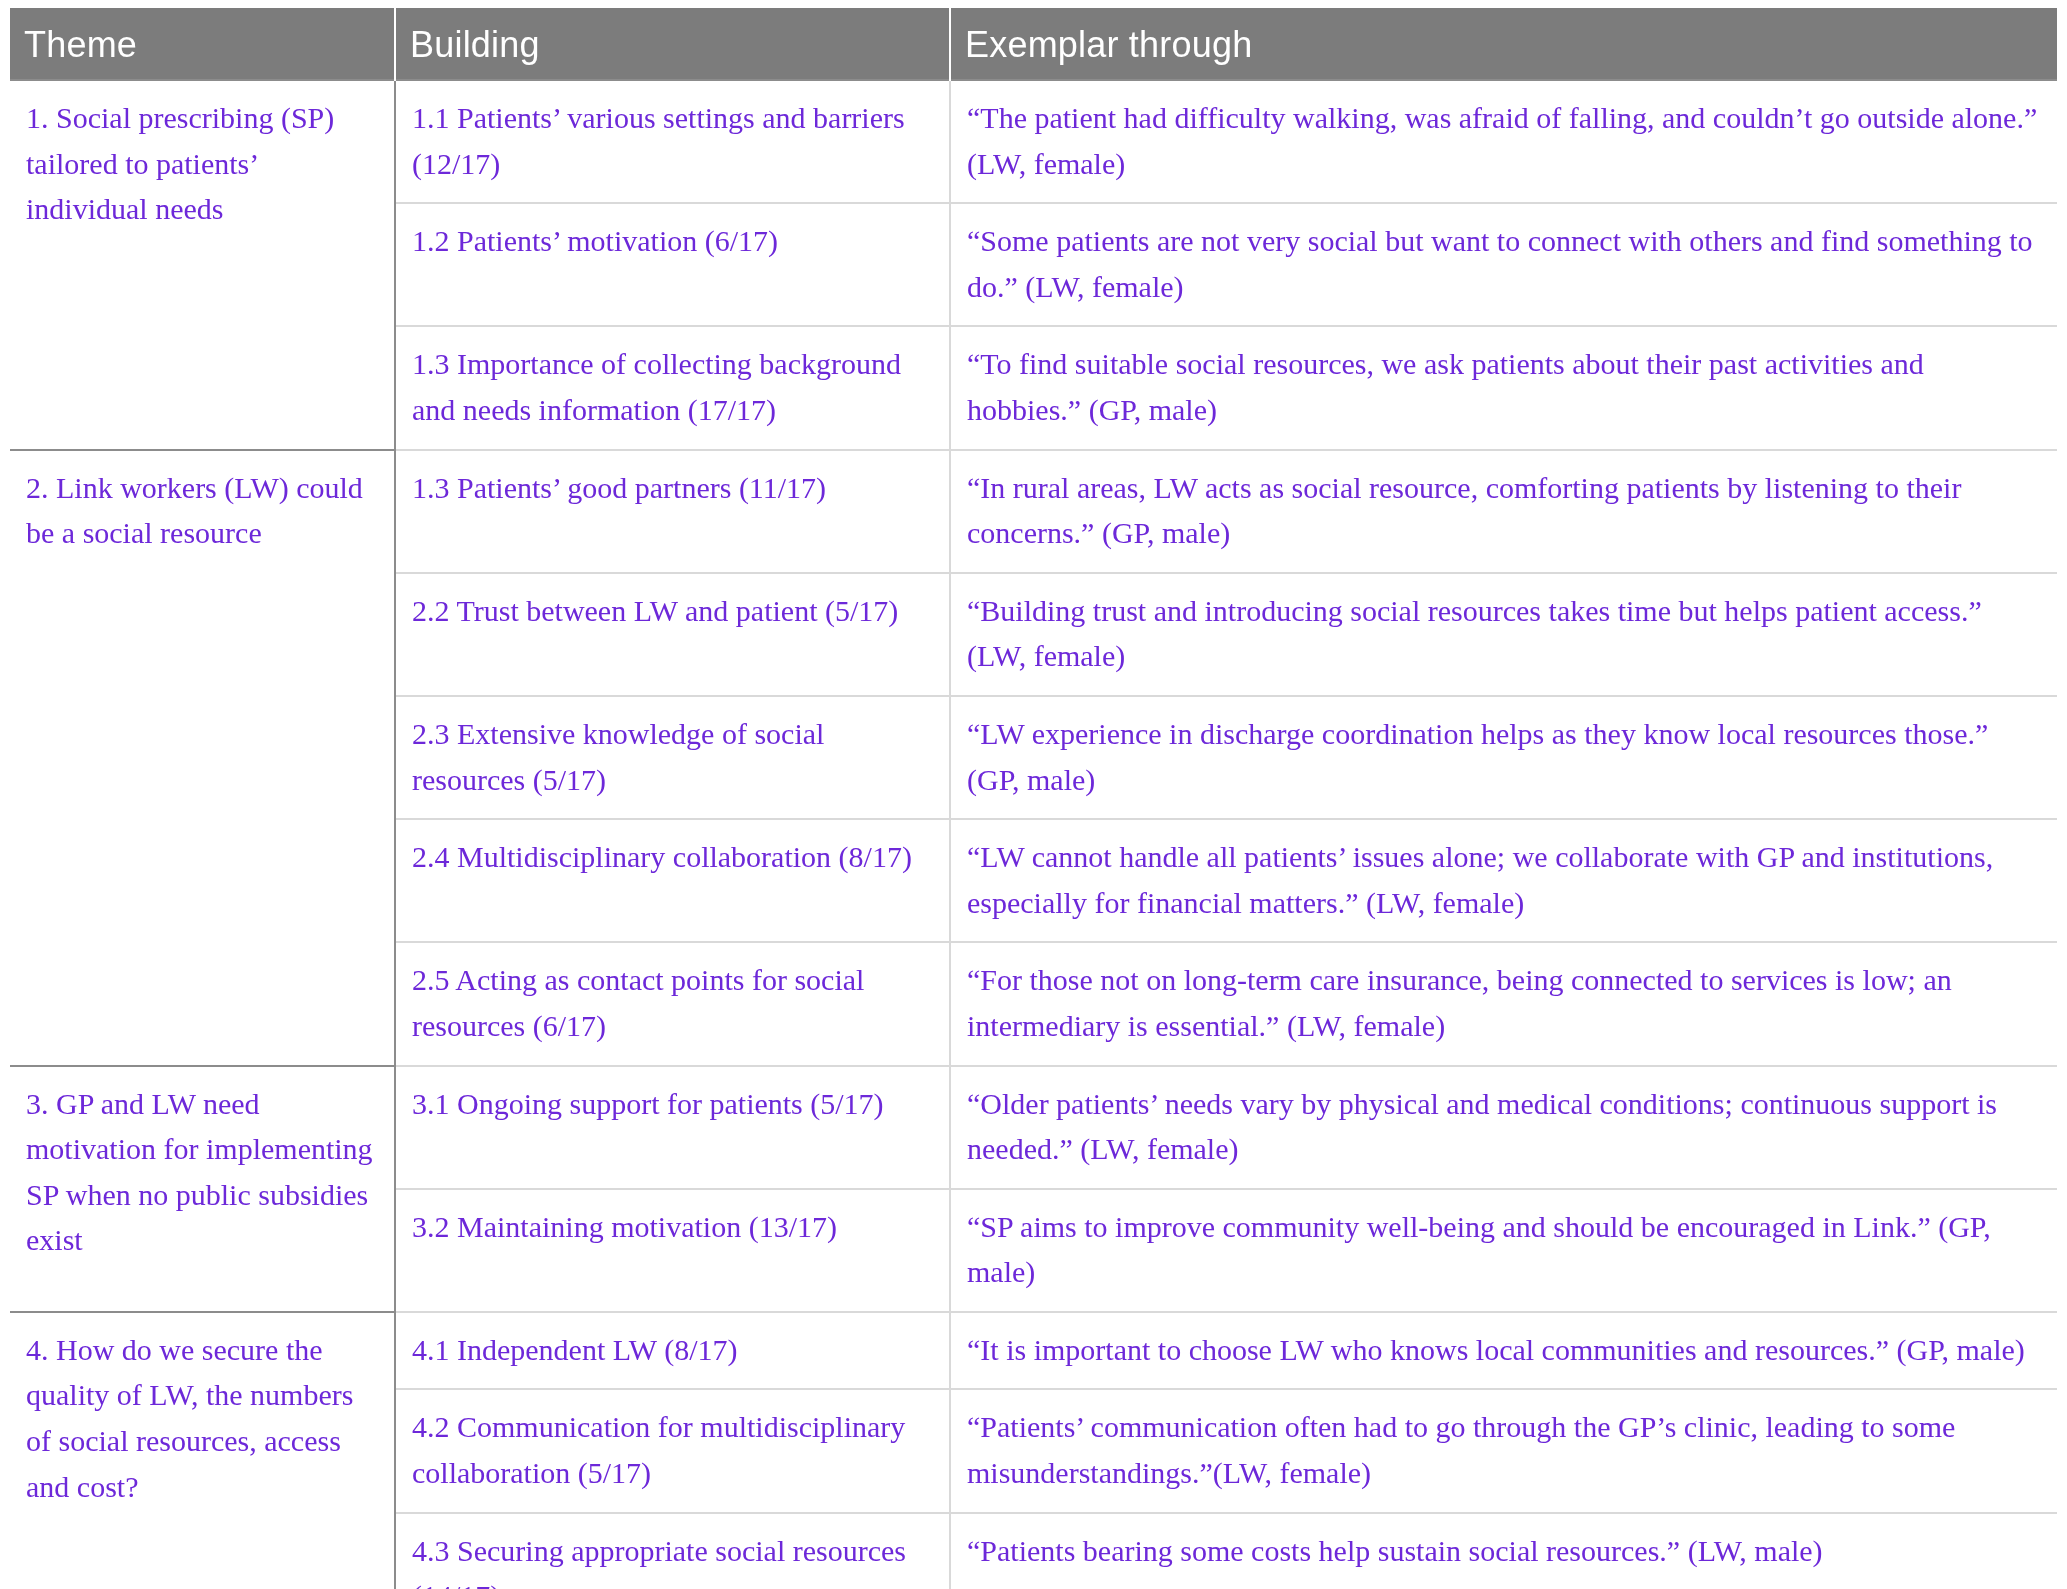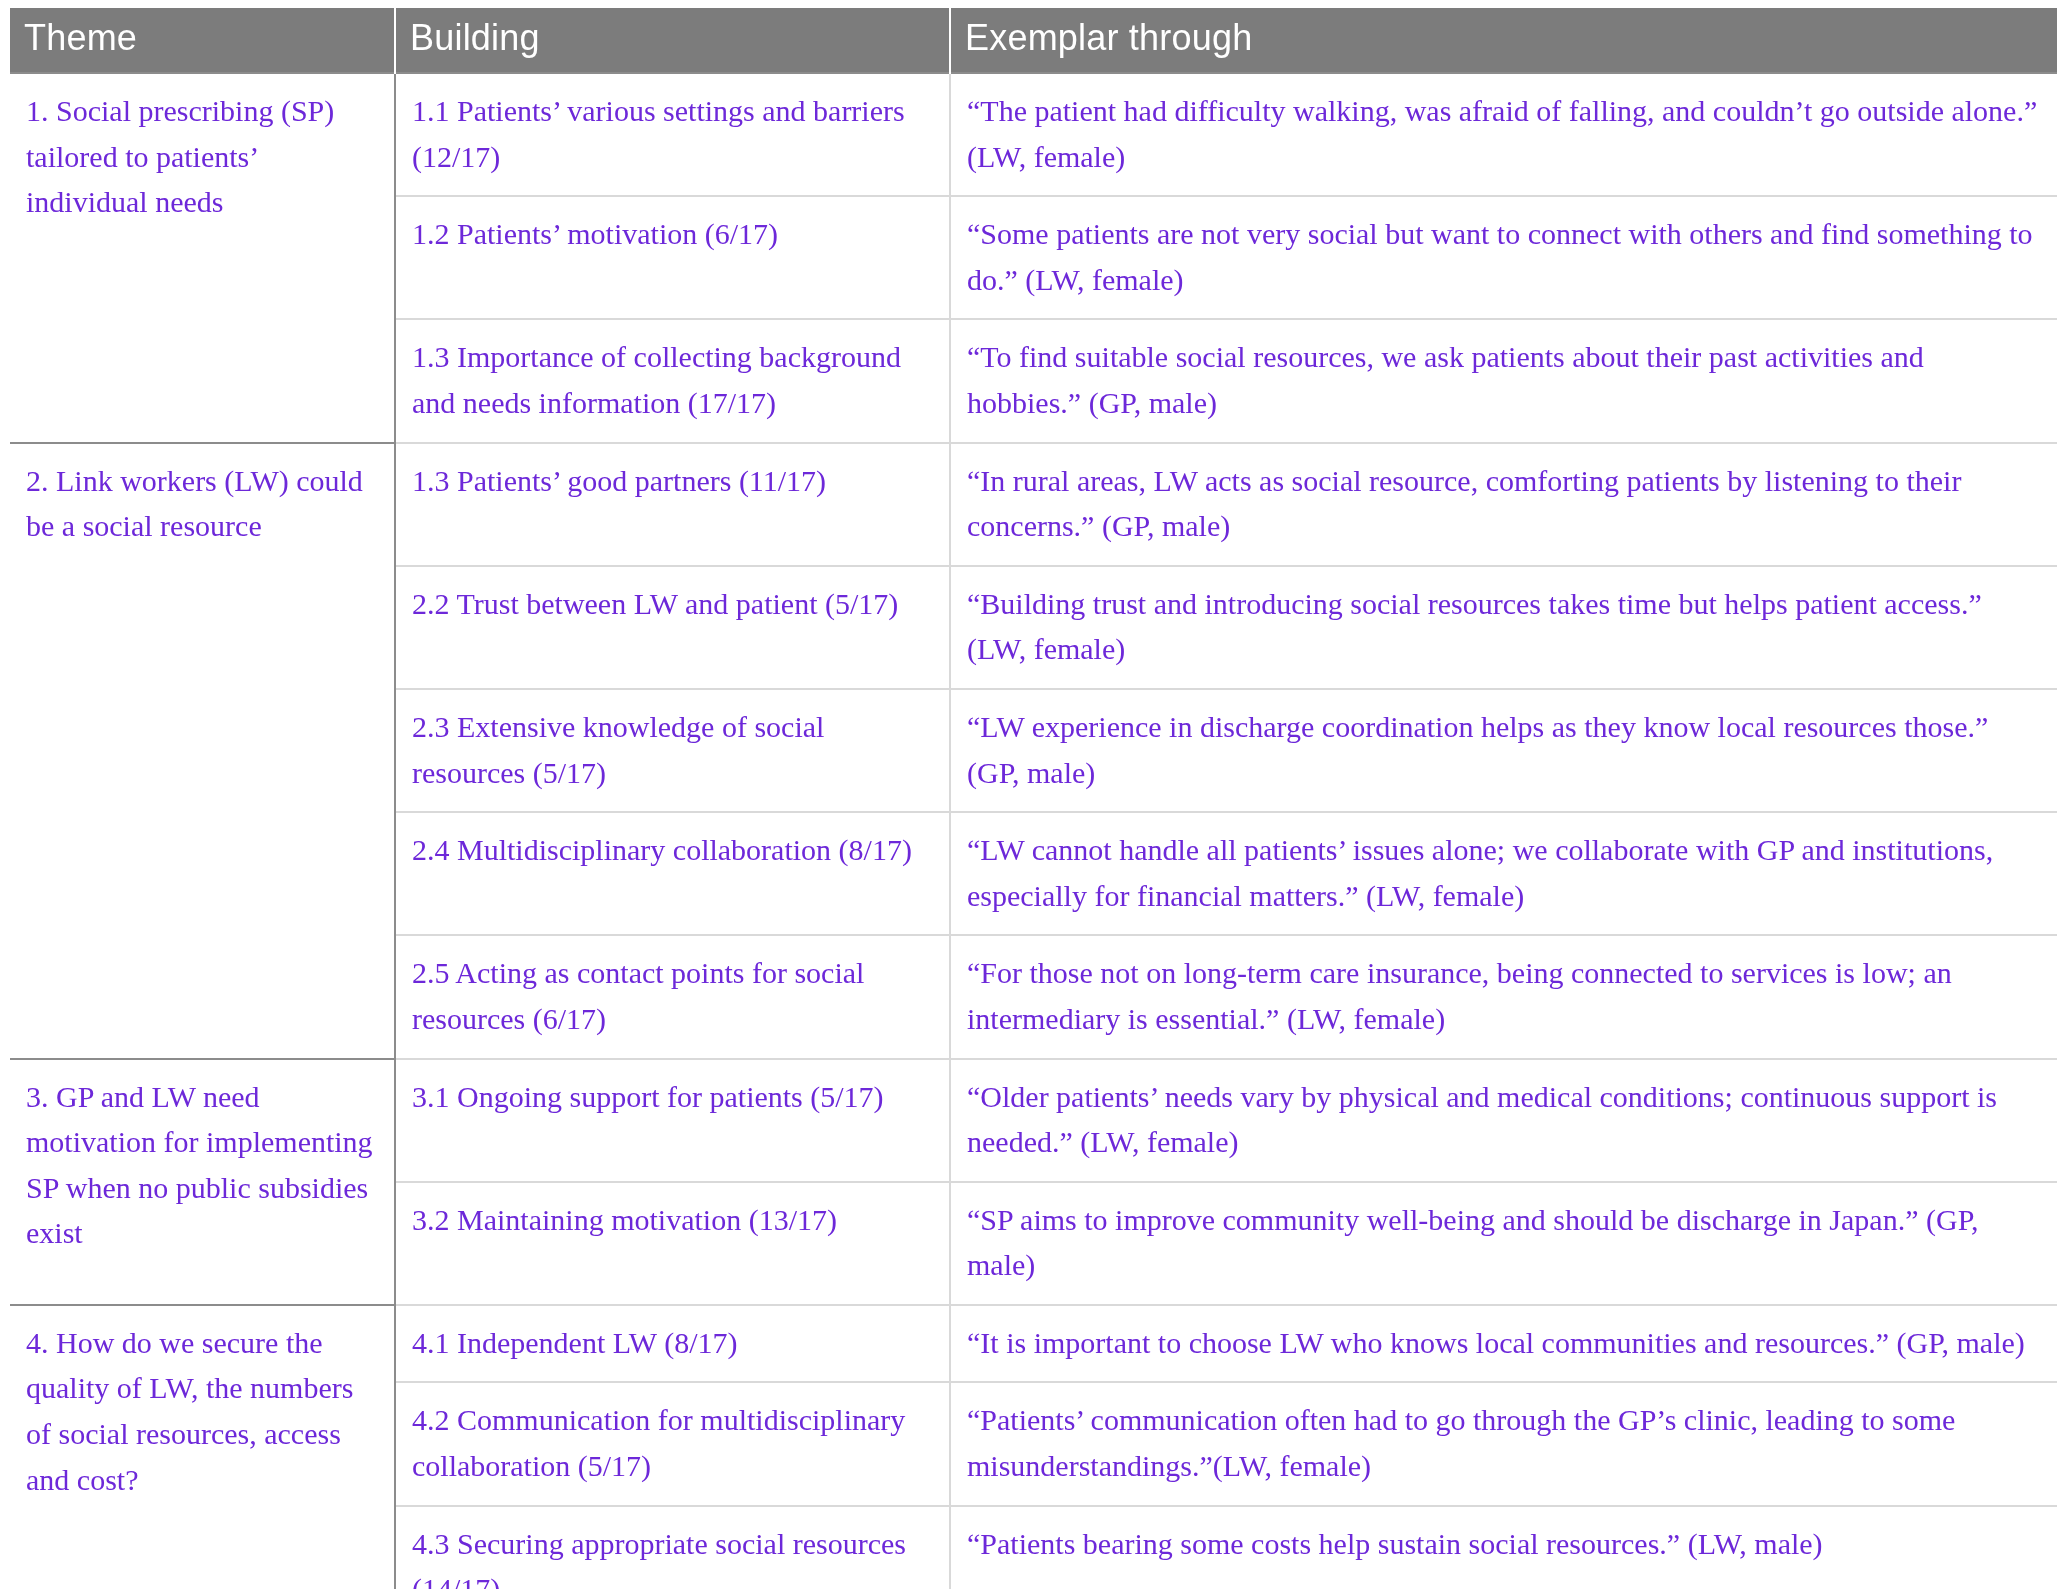--- a/index.html
+++ b/index.html
@@ -25,21 +25,21 @@
   table.qual-table col.c-category { width: 555px; }
   table.qual-table col.c-quotes { width: 1107px; }
 
   thead th {
     background: #7c7c7c;
     color: #ffffff;
     font-family: "Liberation Sans", sans-serif;
     font-weight: 400;
     font-size: 36px;
     text-align: left;
-    padding: 9px 14px 13px 14px;
+    padding: 16px 14px 13px 14px;
     vertical-align: middle;
     border: none;
     letter-spacing: 0.2px;
   }
   thead th.th-theme { border-right: 2px solid #ffffff; }
   thead th.th-category { border-right: 2px solid #ffffff; }
 
   tbody td {
     font-size: 30px;
     line-height: 1.52;
@@ -121,21 +121,21 @@
           <td class="category-cell">2.5 Acting as contact points for social resources (6/17)</td>
           <td class="quotes-cell">“For those not on long-term care insurance, being connected to services is low; an intermediary is essential.” (LW, female)</td>
         </tr>
         <tr class="group-start">
           <td class="theme-cell" rowspan="2">3. GP and LW need motivation for implementing SP when no public subsidies exist</td>
           <td class="category-cell">3.1 Ongoing support for patients (5/17)</td>
           <td class="quotes-cell">“Older patients’ needs vary by physical and medical conditions; continuous support is needed.” (LW, female)</td>
         </tr>
         <tr>
           <td class="category-cell">3.2 Maintaining motivation (13/17)</td>
-          <td class="quotes-cell">“SP aims to improve community well-being and should be discharge in Japan.” (GP, male)</td>
+          <td class="quotes-cell">“SP aims to improve community well-being and should be encouraged in Link.” (GP, male)</td>
         </tr>
         <tr class="group-start">
           <td class="theme-cell" rowspan="4">4. How do we secure the quality of LW, the numbers of social resources, access and cost?</td>
           <td class="category-cell">4.1 Independent LW (8/17)</td>
           <td class="quotes-cell">“It is important to choose LW who knows local communities and resources.” (GP, male)</td>
         </tr>
         <tr>
           <td class="category-cell">4.2 Communication for multidisciplinary collaboration (5/17)</td>
           <td class="quotes-cell">“Patients’ communication often had to go through the GP’s clinic, leading to some misunderstandings.”(LW, female)</td>
         </tr>

